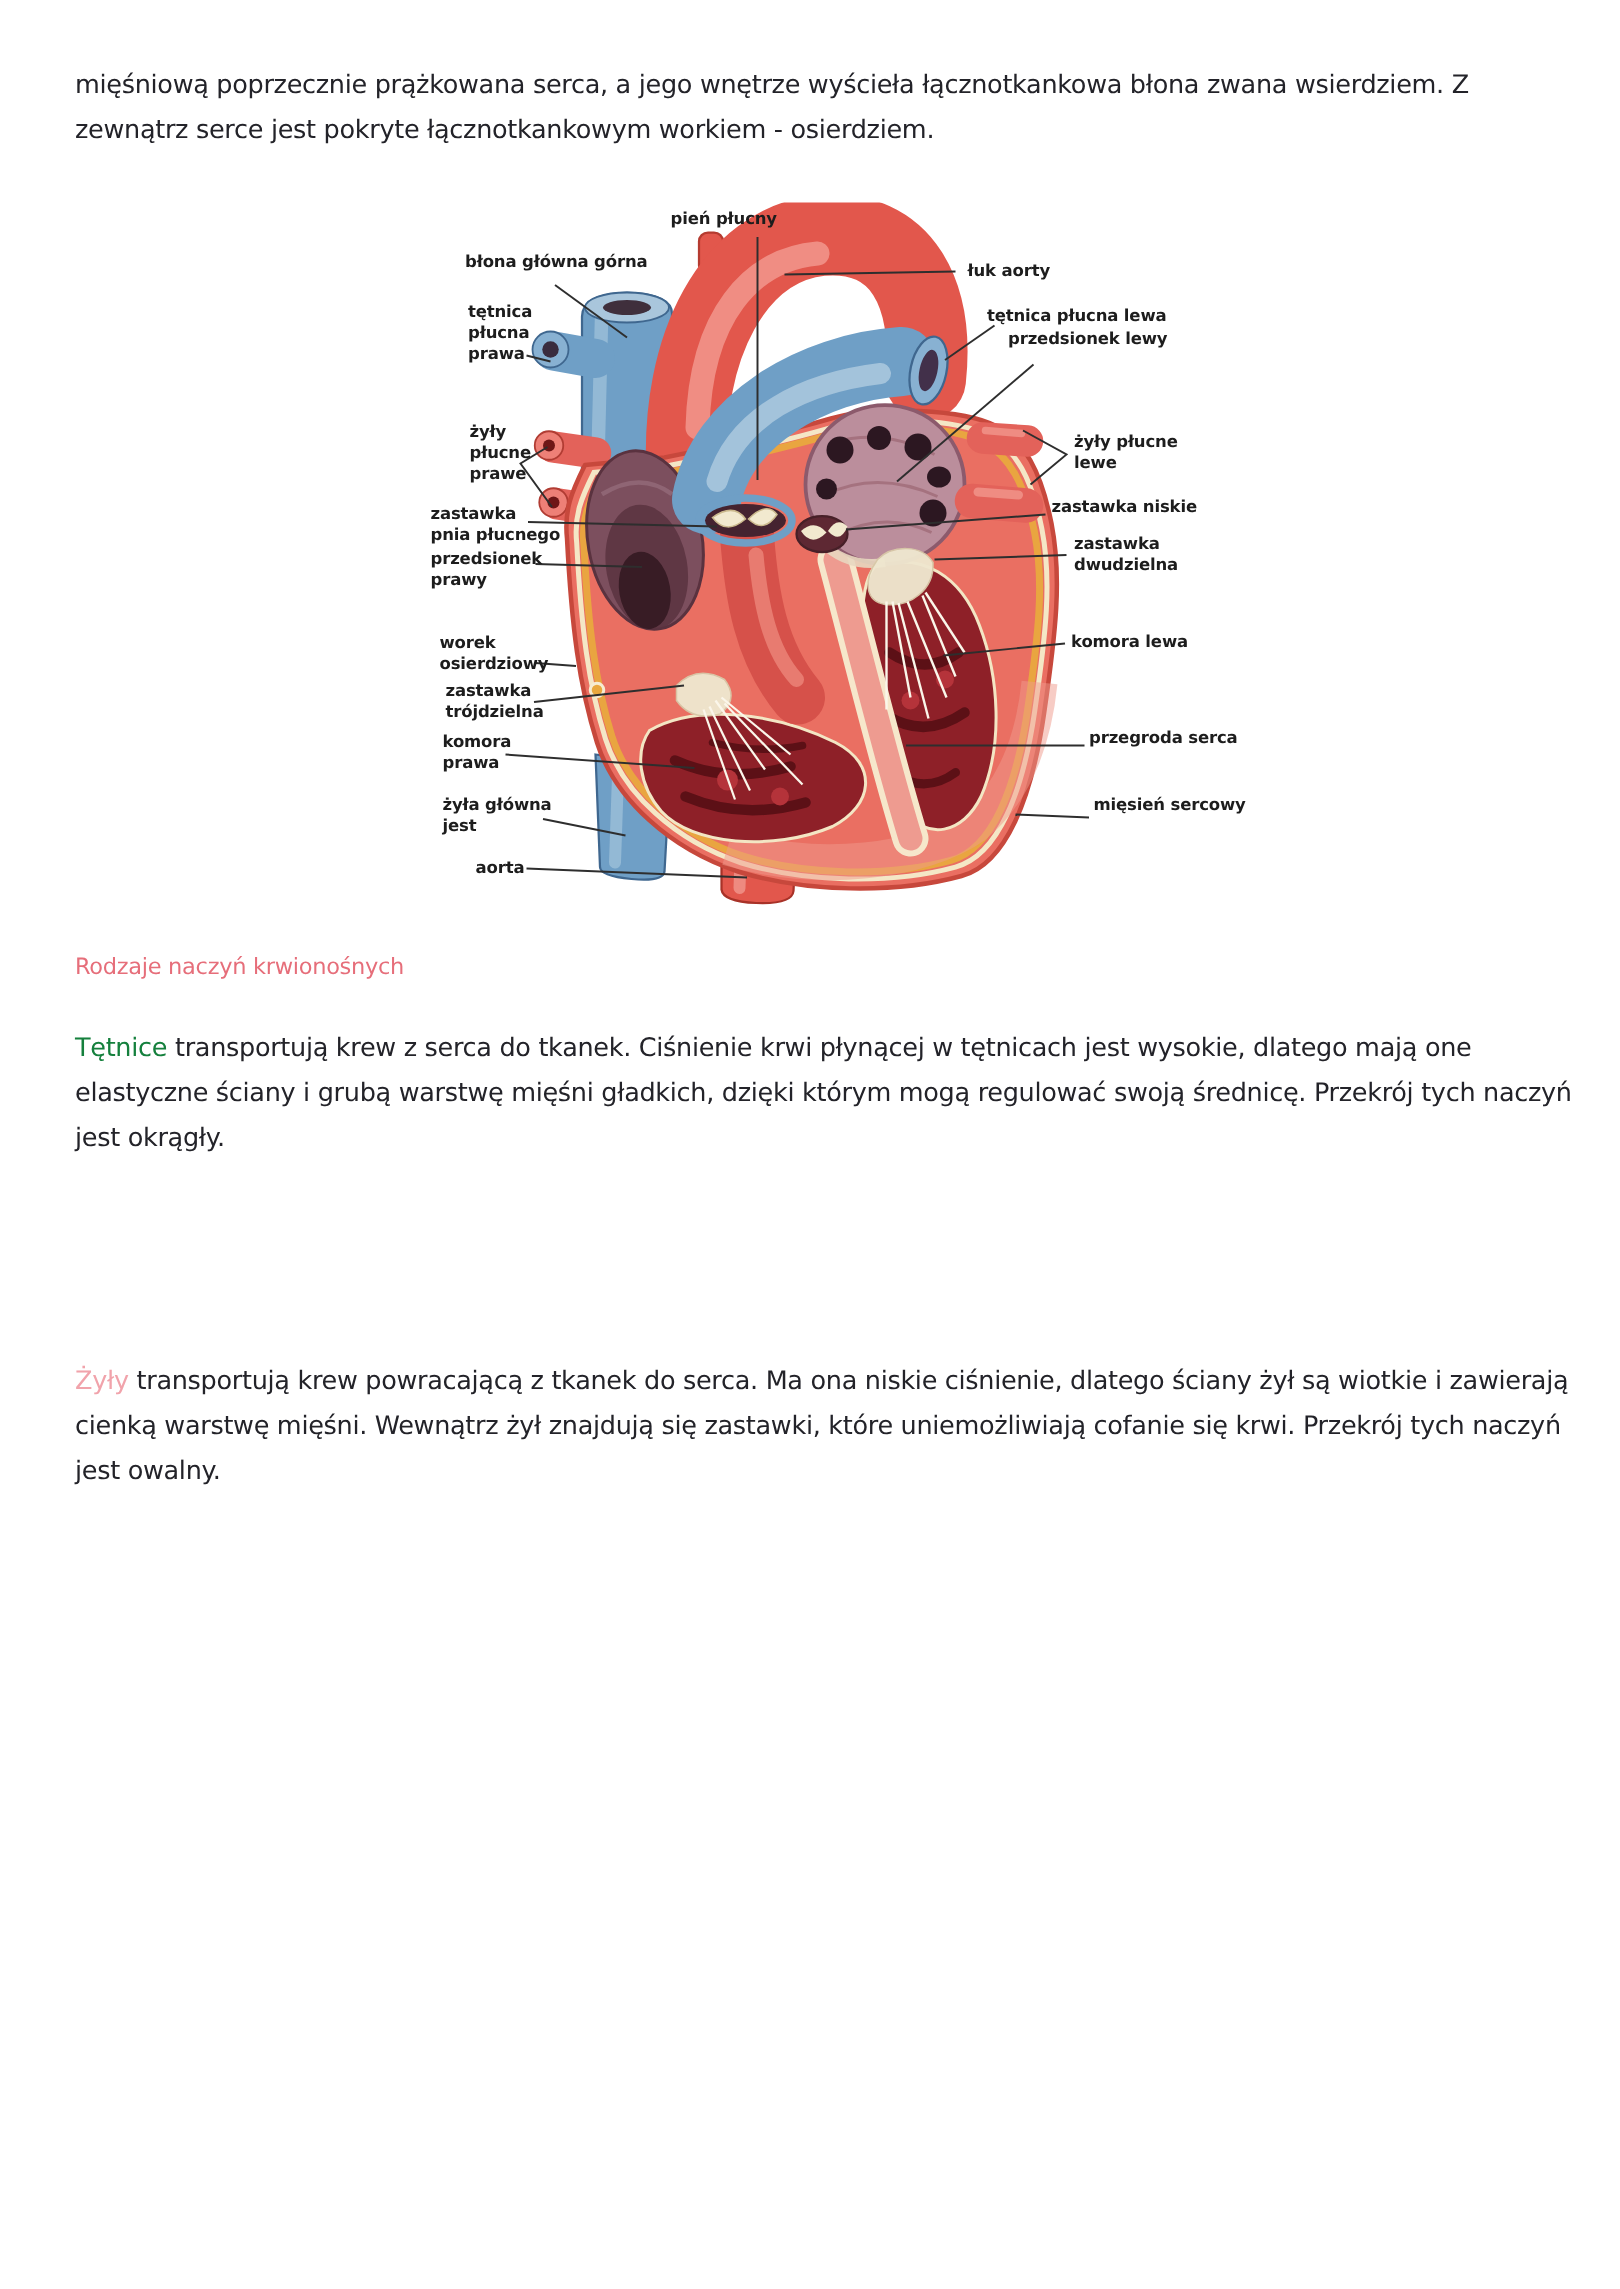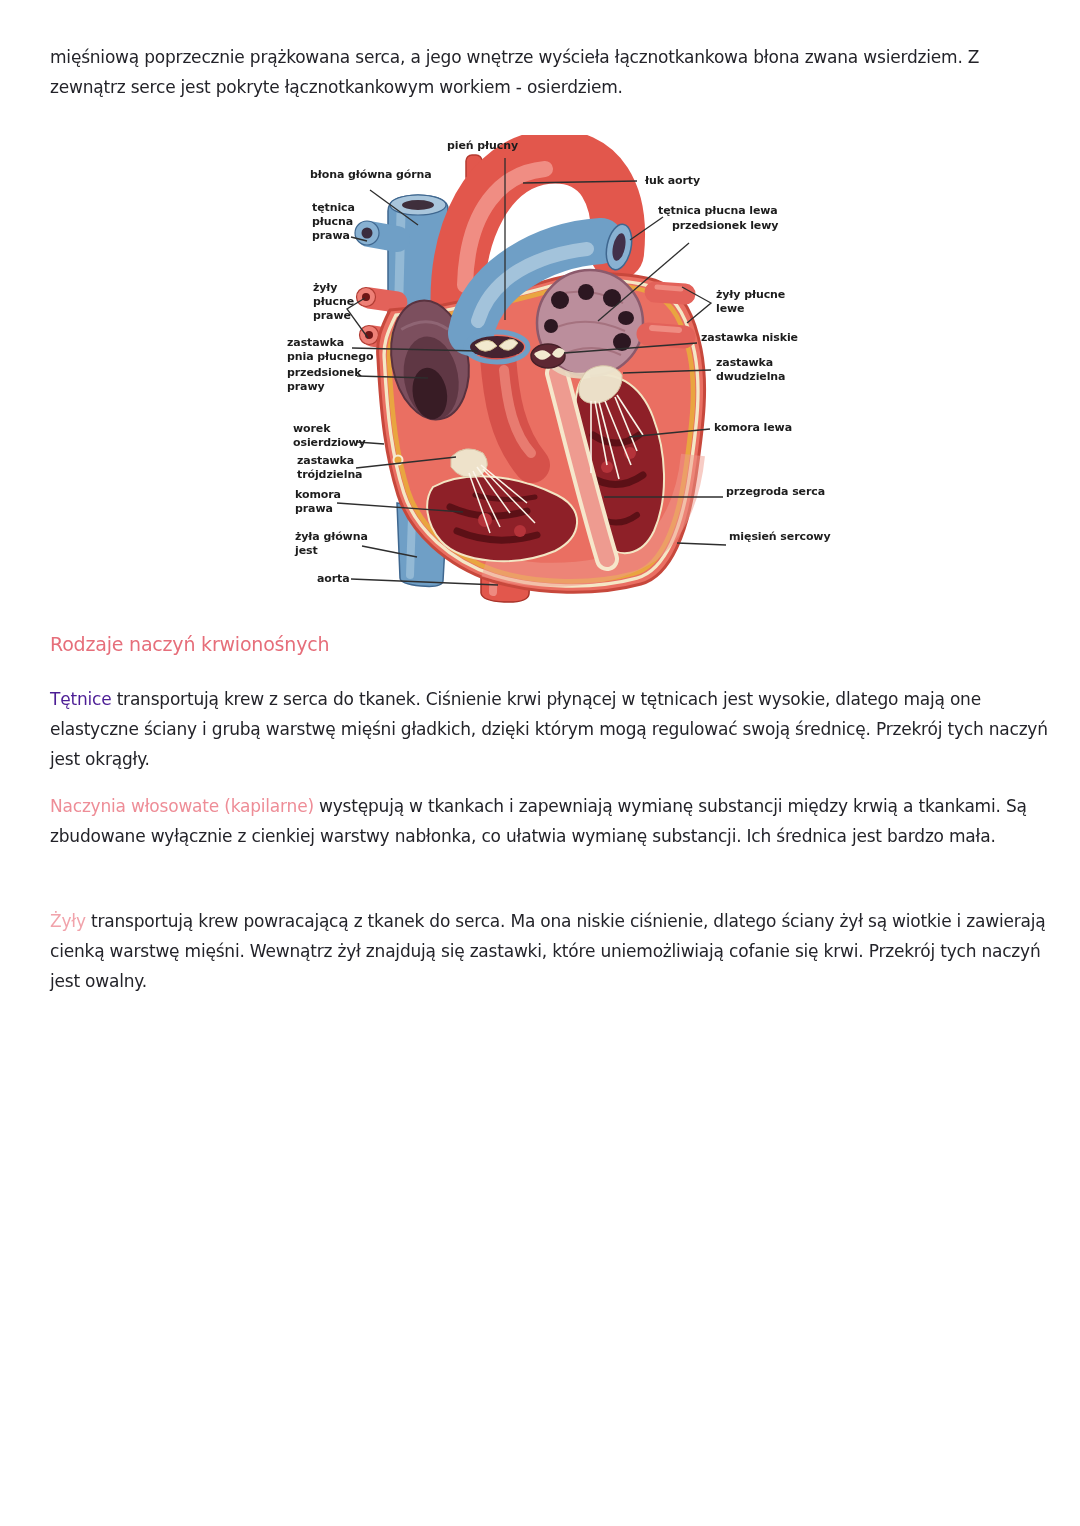--- a/index.html
+++ b/index.html
@@ -7,26 +7,26 @@
     position:relative;width:1080px;height:1526px;background:#ffffff;
     font-family:"DejaVu Sans","Liberation Sans",sans-serif;color:#232329;overflow:hidden;
   }
   .body-text{
     position:absolute;left:50px;width:1000px;
     font-size:17px;line-height:30px;letter-spacing:-0.2px;color:#232329;
   }
   .intro{top:42px;}
   .heading{
     position:absolute;left:50px;top:631px;
-    font-size:19px;line-height:26px;color:#e66e7a;letter-spacing:-0.2px;
+    font-size:15px;line-height:26px;color:#e66e7a;letter-spacing:-0.2px;
   }
   .para-1{top:684px;}
   .para-2{top:791px;}
   .para-3{top:906px;}
-  .term{color:#4c1d95;}
+  .term{color:#15803d;}
   .term-caps{color:#ee8d97;}
   .term-veins{color:#f1a3ab;}
   
   .diagram{
     position:absolute;left:285px;top:135px;width:515px;height:492px;
   }
   .diagram svg{position:absolute;left:0;top:0;}
   .diagram-label{
     position:absolute;font-size:11px;line-height:14px;color:#1d1d1d;
     white-space:pre;letter-spacing:-0.1px;font-weight:700;
@@ -244,17 +244,16 @@
 dwudzielna</div>
     <div class="diagram-label" style="left:429px;top:286px">komora lewa</div>
     <div class="diagram-label" style="left:441px;top:350px">przegroda serca</div>
     <div class="diagram-label" style="left:444px;top:395px">mięsień sercowy</div>
   </div>
 
   <div class="heading">Rodzaje naczyń krwionośnych</div>
 
   <div class="body-text para-1"><span class="term">Tętnice</span><span> transportują krew z serca do tkanek. Ciśnienie krwi płynącej w tętnicach jest wysokie, dlatego mają one elastyczne ściany i grubą warstwę mięśni gładkich, dzięki którym mogą regulować swoją średnicę. Przekrój tych naczyń jest okrągły.</span></div>
 
-  <div class="body-text para-2"><span class="term term-caps">Naczynia włosowate (kapilarne)</span><span> występują w tkankach i zapewniają wymianę substancji między krwią a tkankami. Są zbudowane wyłącznie z cienkiej warstwy nabłonka, co ułatwia wymianę substancji. Ich średnica jest bardzo mała.</span></div>
 
   <div class="body-text para-3"><span class="term term-veins">Żyły</span><span> transportują krew powracającą z tkanek do serca. Ma ona niskie ciśnienie, dlatego ściany żył są wiotkie i zawierają cienką warstwę mięśni. Wewnątrz żył znajdują się zastawki, które uniemożliwiają cofanie się krwi. Przekrój tych naczyń jest owalny.</span></div>
 
 </div>
 
 </body></html>

